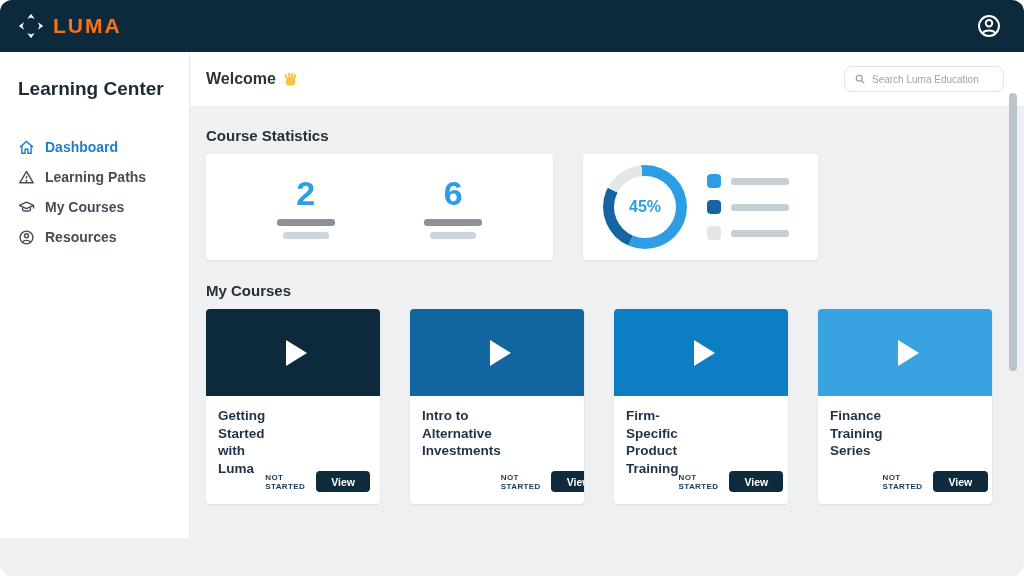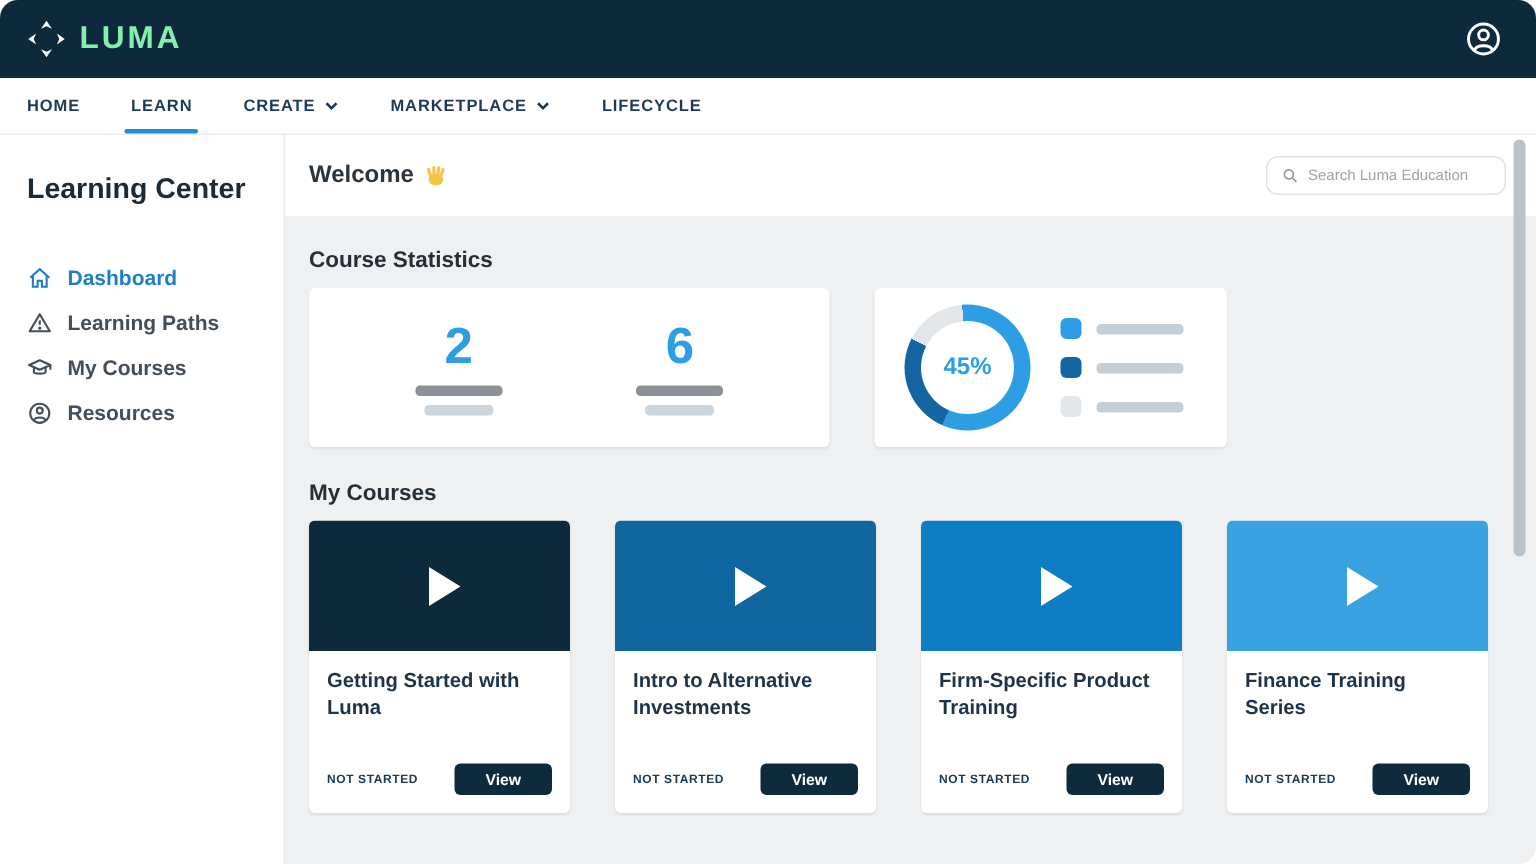--- a/index.html
+++ b/index.html
@@ -4,21 +4,21 @@
 <style>
   * { margin:0; padding:0; box-sizing:border-box; }
   html,body { background:#ffffff; font-family:"Liberation Sans", sans-serif; }
   .page { position:relative; width:1024px; height:576px; background:#eef0f1;
           border-radius:12px; overflow:hidden; }
 
   
   .top-header { height:52px; background:#0d2a3d; display:flex; align-items:center;
                 justify-content:space-between; padding:0 22px 0 18px; }
   .brand { display:flex; align-items:center; gap:9px; cursor:pointer; }
-  .brand-name { color:#86efac; font-size:21px; font-weight:bold; letter-spacing:2px; }
+  .brand-name { color:#f97316; font-size:21px; font-weight:bold; letter-spacing:2px; }
   .account-btn { width:26px; height:26px; color:#fff; cursor:pointer; }
 
   
   .primary-nav { height:38px; background:#fff; display:flex; align-items:stretch;
                  padding:0 18px; gap:34px; border-bottom:1px solid #e9ebee; }
   .nav-item { display:flex; align-items:center; gap:6px; font-size:11px; font-weight:bold;
               letter-spacing:.6px; color:#1c3a57; position:relative; cursor:pointer; }
   .nav-item.active::after { content:""; position:absolute; left:-4px; right:-4px; bottom:0;
               height:3px; background:#1e8fd5; border-radius:2px; }
   .nav-chevron { width:10px; height:7px; color:#1c3a57; }
@@ -73,21 +73,21 @@
   .legend-sq { width:14px; height:14px; border-radius:4px; flex:none; }
   .legend-bar { width:58px; height:7px; border-radius:3px; background:#c5cfd6; }
 
   
   .courses-row { display:flex; gap:30px; margin-top:2px; }
   .course-card { width:174px; height:195px; border-radius:4px; overflow:hidden; background:#fff;
                  box-shadow:0 1px 2px rgba(16,36,54,.09); display:flex; flex-direction:column; }
   .thumb { height:87px; display:flex; align-items:center; justify-content:center; cursor:pointer; }
   .play { width:0; height:0; border-left:21px solid #fff; border-top:13px solid transparent;
           border-bottom:13px solid transparent; margin-left:6px; }
-  .course-body { flex:1; padding:11px 12px 12px; display:flex; flex-direction:column; }
+  .course-body { flex:1; padding:11px 12px 12px; display:flex; flex-direction:row; }
   .course-title { font-size:13.5px; font-weight:bold; color:#1d3349; line-height:1.3; }
   .course-footer { margin-top:auto; display:flex; align-items:center; justify-content:space-between; }
   .status { font-size:8px; font-weight:bold; color:#163a55; letter-spacing:.4px; }
   .view-btn { width:65px; height:21px; background:#0e2a3d; color:#fff; font-size:10.5px;
               font-weight:bold; border:0; border-radius:4px; cursor:pointer;
               font-family:"Liberation Sans", sans-serif; }
 
   
   .scroll-thumb { position:absolute; top:93px; right:7px; width:8px; height:278px;
                   background:#b9c3ca; border-radius:4px; cursor:pointer; }
@@ -111,43 +111,20 @@
     </div>
     <div class="account-btn">
       <svg viewBox="0 0 24 24" fill="none" stroke="currentColor" stroke-width="1.8">
         <circle cx="12" cy="12" r="9.2"></circle>
         <circle cx="12" cy="9.5" r="3"></circle>
         <path d="M6.6 18.6 c1.2-3.2 9.6-3.2 10.8 0"></path>
       </svg>
     </div>
   </header>
 
-  <nav class="primary-nav">
-    <div class="nav-item">
-      <span>HOME</span>
-    </div>
-    <div class="nav-item active">
-      <span>LEARN</span>
-    </div>
-    <div class="nav-item">
-      <span>CREATE</span>
-      <svg class="nav-chevron" viewBox="0 0 12 8" fill="none" stroke="currentColor" stroke-width="2">
-          <path d="M2 2 L6 6 L10 2"></path>
-        </svg>
-    </div>
-    <div class="nav-item">
-      <span>MARKETPLACE</span>
-      <svg class="nav-chevron" viewBox="0 0 12 8" fill="none" stroke="currentColor" stroke-width="2">
-          <path d="M2 2 L6 6 L10 2"></path>
-        </svg>
-    </div>
-    <div class="nav-item">
-      <span>LIFECYCLE</span>
-    </div>
-  </nav>
 
   <div class="main">
 
     <aside class="sidebar">
       <h1 class="sidebar-title">Learning Center</h1>
       <ul class="side-list">
         <li class="side-item active">
           <svg class="side-icon" viewBox="0 0 24 24" fill="none" stroke="currentColor" stroke-width="2">
             <path d="M3 11.5 L12 3.5 L21 11.5"></path>
               <path d="M5.5 9.8 V20 h4.5 v-5.5 h4 V20 h4.5 V9.8"></path>

